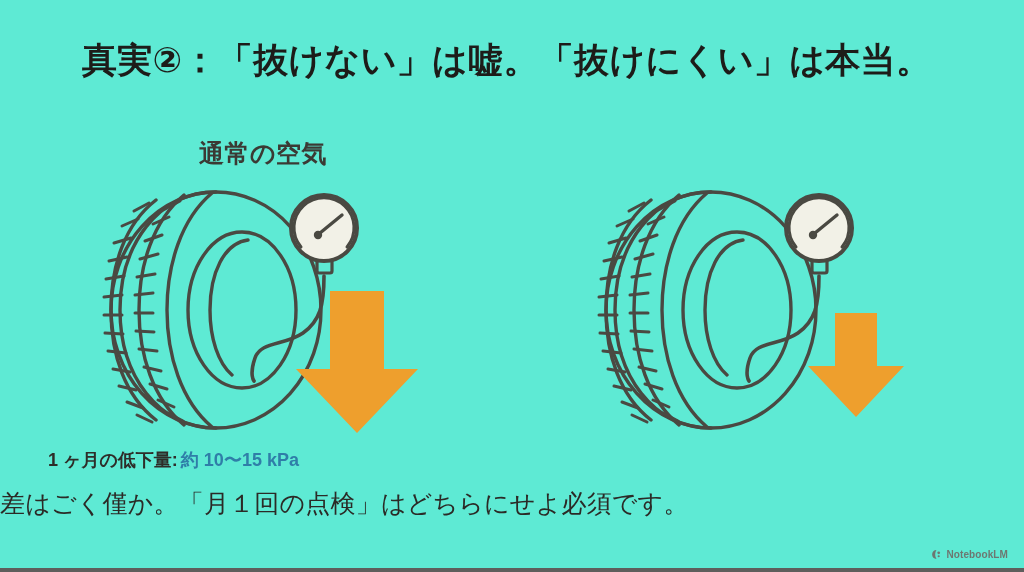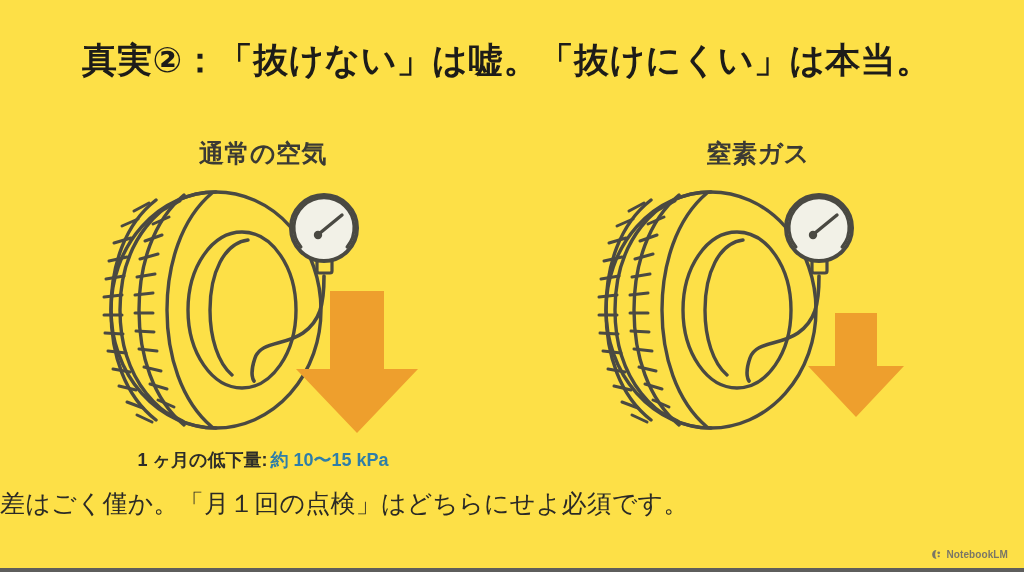--- a/index.html
+++ b/index.html
@@ -5,21 +5,21 @@
 <style>
   html, body {
     margin: 0;
     padding: 0;
     background: #3a3a38;
   }
   .slide {
     position: relative;
     width: 1024px;
     height: 572px;
-    background: #fde047;
+    background: #5eead4;
     overflow: hidden;
     font-family: "Liberation Sans", "DejaVu Sans", sans-serif;
     color: #23221f;
     -webkit-font-smoothing: antialiased;
   }
 
   
   .title {
     position: absolute;
     left: 82px;
@@ -64,21 +64,21 @@
     width: 330px;
     height: 258px;
   }
   .art svg { display: block; width: 330px; height: 258px; overflow: visible; }
 
   .caption {
     position: absolute;
     top: 311px;
     left: 0;
     width: 430px;
-    text-align: center;
+    text-align: left;
     font-size: 18px;
     font-weight: 600;
     color: #2e2d29;
     white-space: nowrap;
   }
   .caption .value {
     color: #2f7ea8;
     font-weight: 700;
     margin-left: 3px;
   }
@@ -201,21 +201,20 @@
       </svg>
     </div>
 
     <div class="caption">
       <span>1 ヶ月の低下量:</span><span class="value">約 10〜15 kPa</span>
     </div>
   </div>
 
   <div class="panel right">
 
-    <div class="panel-heading">窒素ガス</div>
 
     <div class="art">
       <svg viewBox="0 0 330 258" xmlns="http://www.w3.org/2000/svg">
         <g fill="none" stroke="#4a4942" stroke-width="3.4" stroke-linecap="round" stroke-linejoin="round">
           <ellipse cx="118" cy="129" rx="105" ry="118"></ellipse>
           <path d="M118 11 C 60 11 22 64 22 129 C 22 194 60 247 118 247"></path>
           <path d="M58 19 C 27 43 13 84 13 129 C 13 174 27 215 58 239"></path>
           <path d="M86 14 C 55 40 41 84 41 129 C 41 174 55 218 86 244"></path>
           <path d="M114 12 C 83 38 69 84 69 129 C 69 174 83 220 114 246"></path>
         </g>

